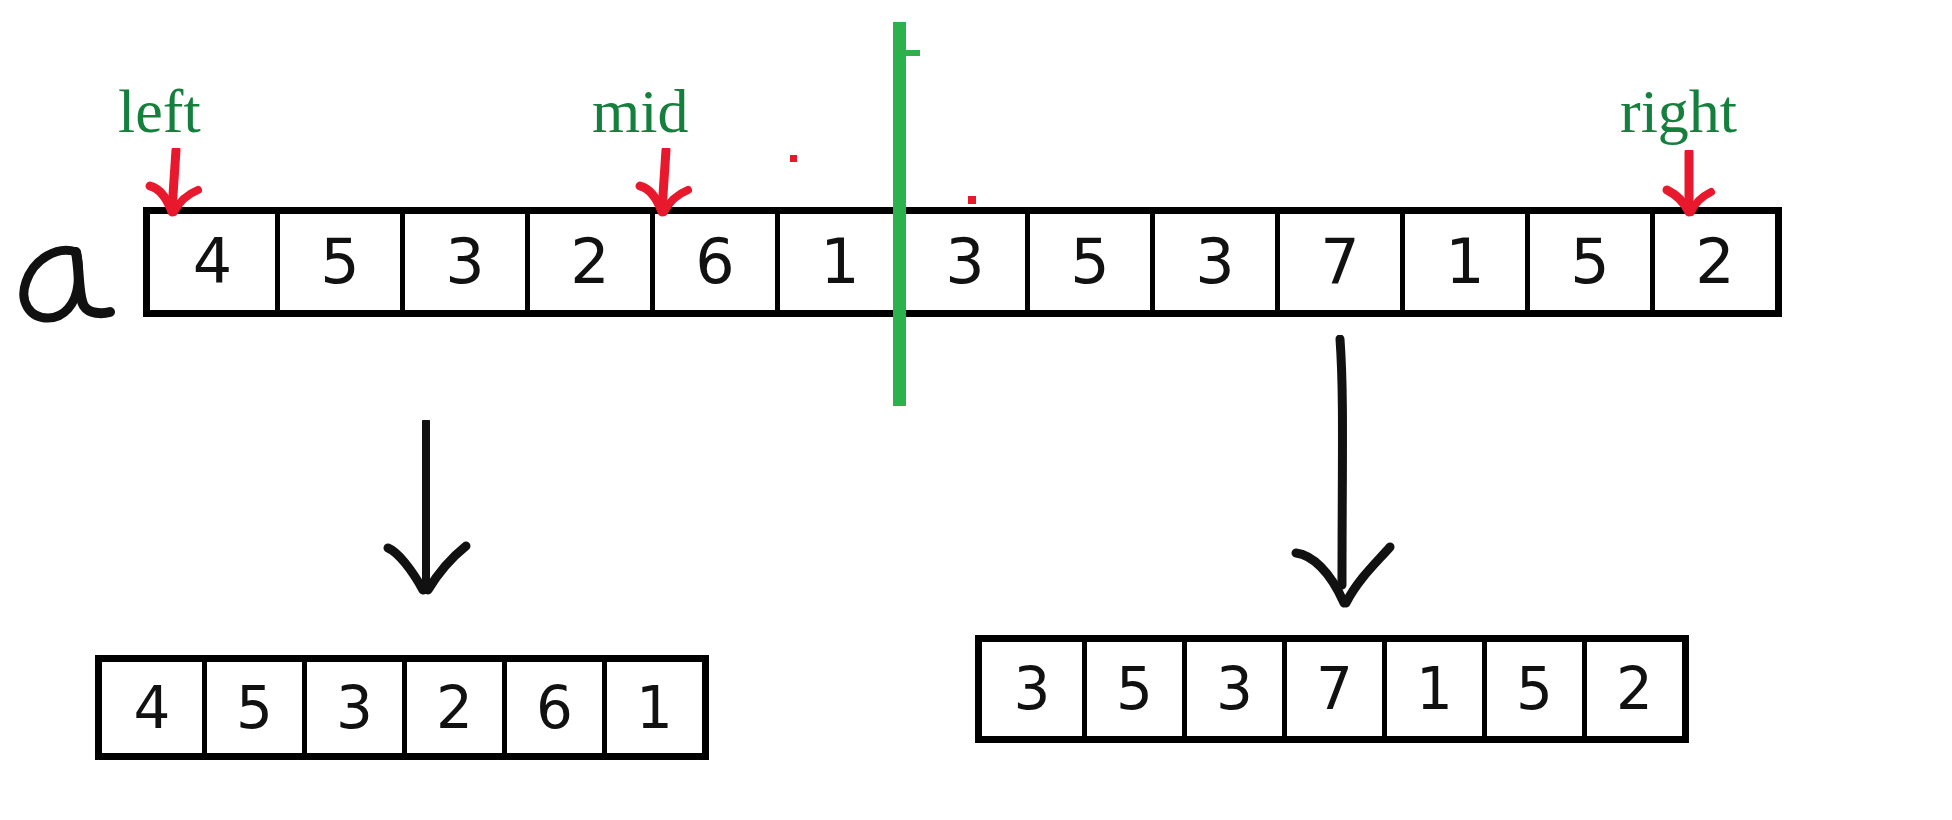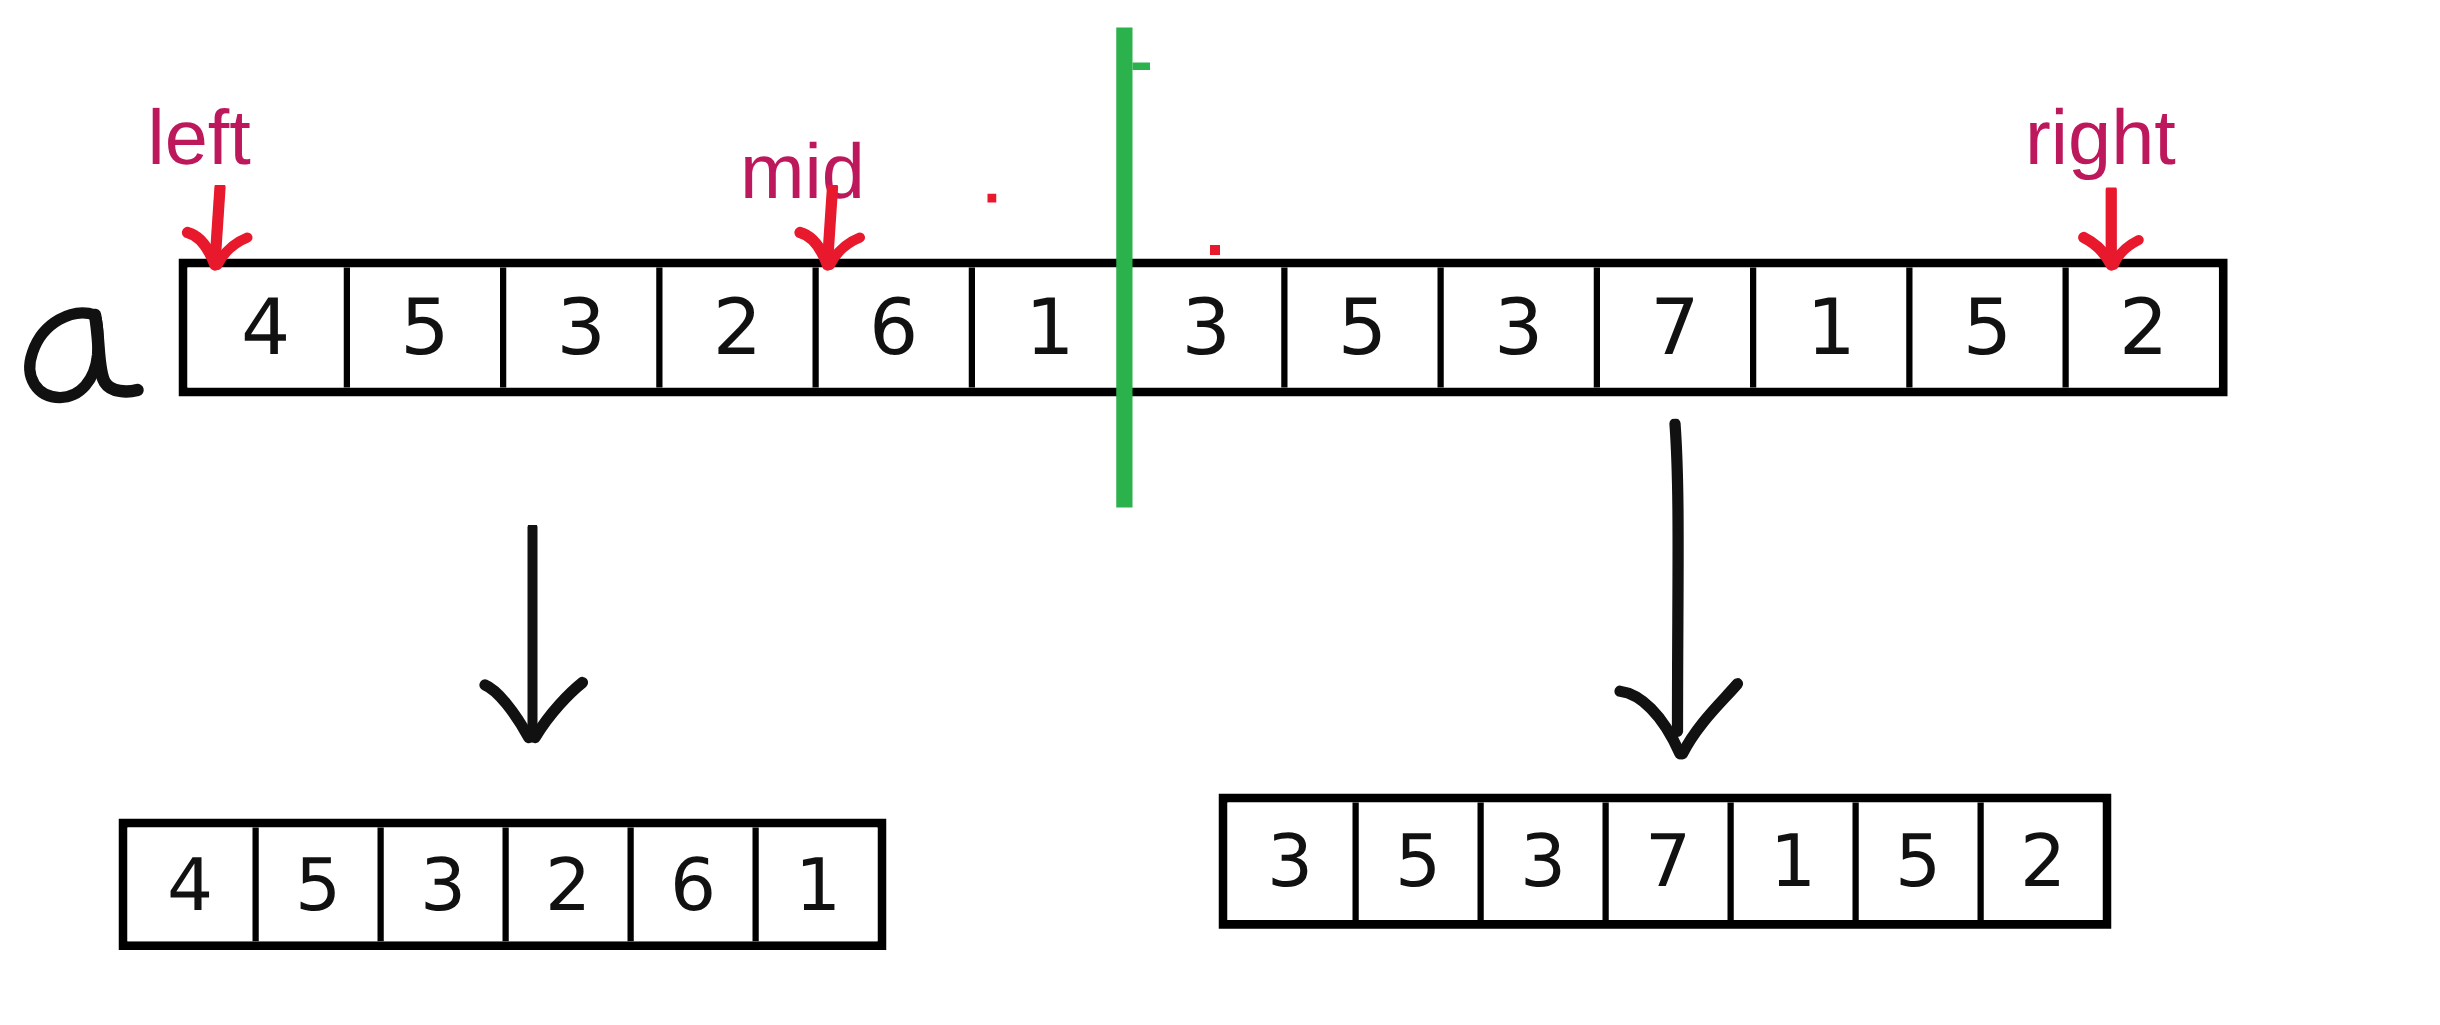--- a/index.html
+++ b/index.html
@@ -88,28 +88,28 @@
     position: absolute;
     left: 14px;
     top: 230px;
     width: 110px;
     height: 110px;
   }
 
   
   .pointer-label {
     position: absolute;
-    color: #be185d;
-    font-family: Liberation Sans, sans-serif;
+    color: #15803d;
+    font-family: Liberation Serif, serif;
     font-size: 62px;
     line-height: 1;
     white-space: nowrap;
   }
   #label-left  { left: 118px;  top: 80px; }
-  #label-mid   { left: 592px;  top: 80px; margin-top: 27px; }
+  #label-mid   { left: 592px;  top: 80px; }
   #label-right { left: 1620px; top: 80px; text-align: center; }
 
   .pointer-arrow {
     position: absolute;
   }
 
   
   #split-line {
     position: absolute;
     left: 893px;

